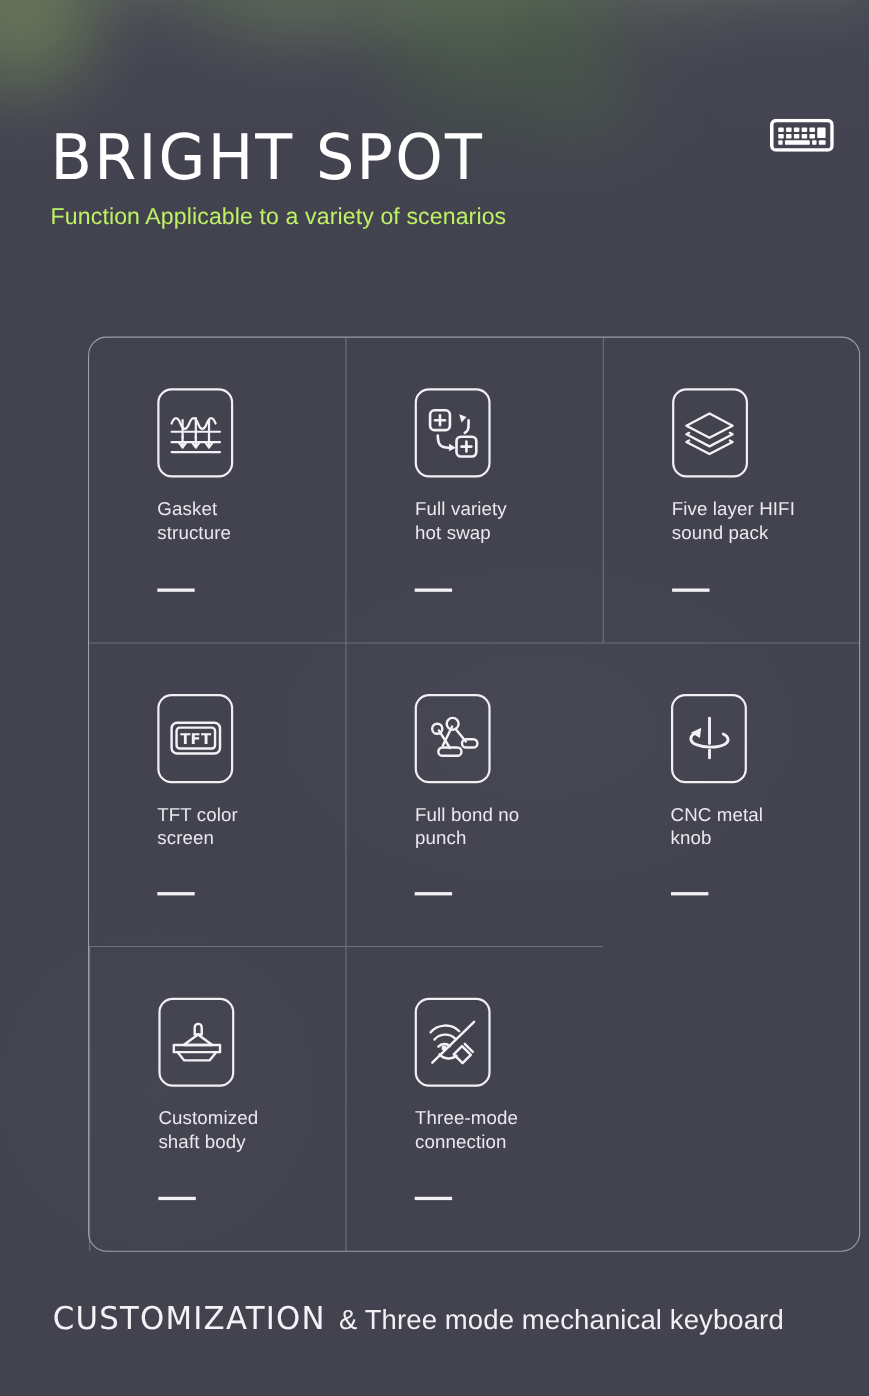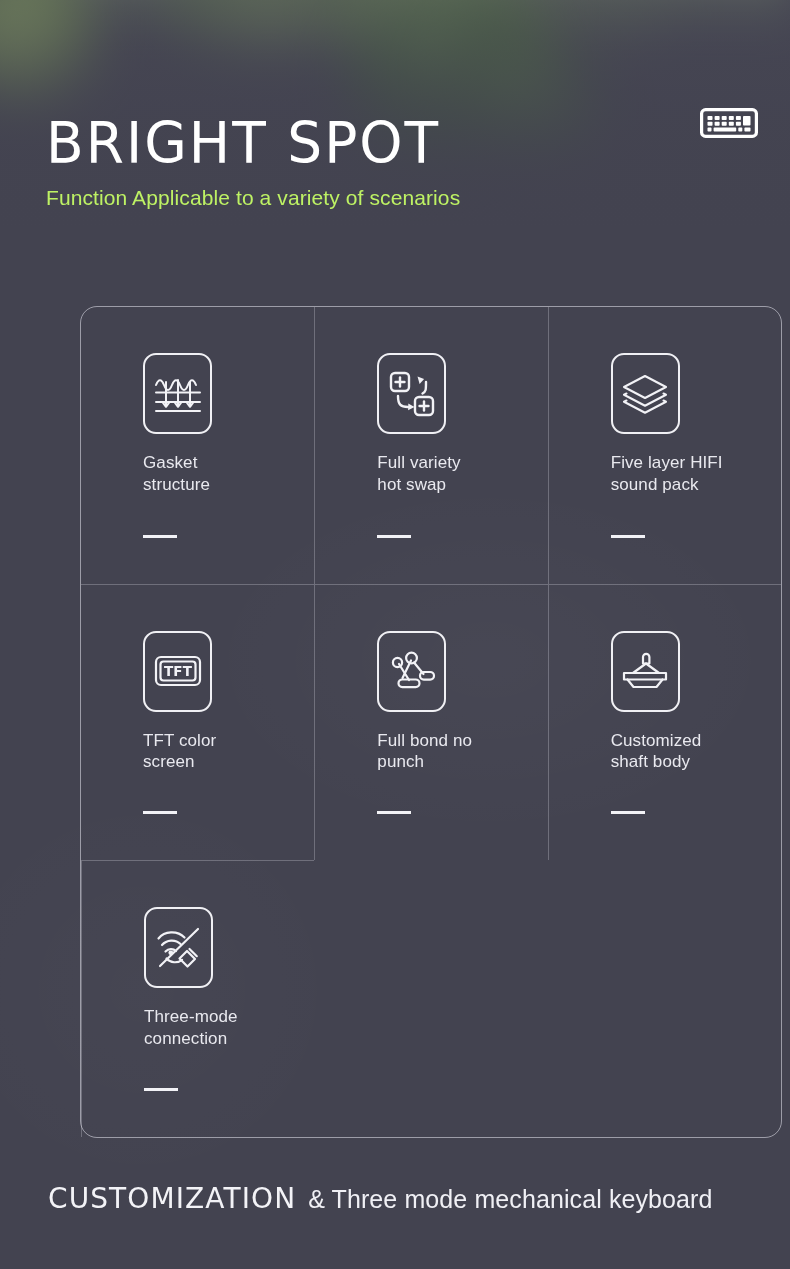--- a/index.html
+++ b/index.html
@@ -329,20 +329,35 @@
               <rect x="36" y="29" width="14" height="7.6" rx="3.8"></rect>
               <rect x="14.5" y="36.5" width="21" height="7.6" rx="3.8"></rect>
             </g>
           </svg>
         </div>
         <div class="cell-label">Full bond no
 punch</div>
         <div class="cell-dash"></div>
       </div>
 
+      <div class="cell c-left r-bot">
+        <div class="icon-box">
+          <svg viewBox="0 0 56 56" width="56" height="56">
+            <g fill="none" stroke="#f2f2f6" stroke-width="2.6" stroke-linecap="round" stroke-linejoin="round">
+              <line x1="29" y1="10" x2="29" y2="33"></line>
+              <line x1="29" y1="39" x2="29" y2="46"></line>
+              <path d="M16.5 23.5 C10.5 25.8 10.5 31.5 17 34 C24.5 37 36.5 37 43 33.5 C47.5 31 46.5 26.5 41.5 24.3"></path>
+            </g>
+            <path d="M21.5 18.6 l-1.2 9.2 l-8.2 -4.6 z" fill="#f2f2f6"></path>
+          </svg>
+        </div>
+        <div class="cell-label">CNC metal
+knob</div>
+        <div class="cell-dash"></div>
+      </div>
 
       <div class="cell c-mid r-bot">
         <div class="icon-box">
           <svg viewBox="0 0 56 56" width="56" height="56">
             <g fill="none" stroke="#f2f2f6" stroke-width="2.2" stroke-linecap="round" stroke-linejoin="round">
               <path d="M26 14 a3.2 3.2 0 0 1 6.4 0 v6.5 h-6.4 z"></path>
               <path d="M29 20.5 L16 30 H42 Z"></path>
               <path d="M7 30 H49 V36.5 H7 Z"></path>
               <path d="M10.5 36.5 L16.5 44 H39.5 L45.5 36.5"></path>
             </g>

